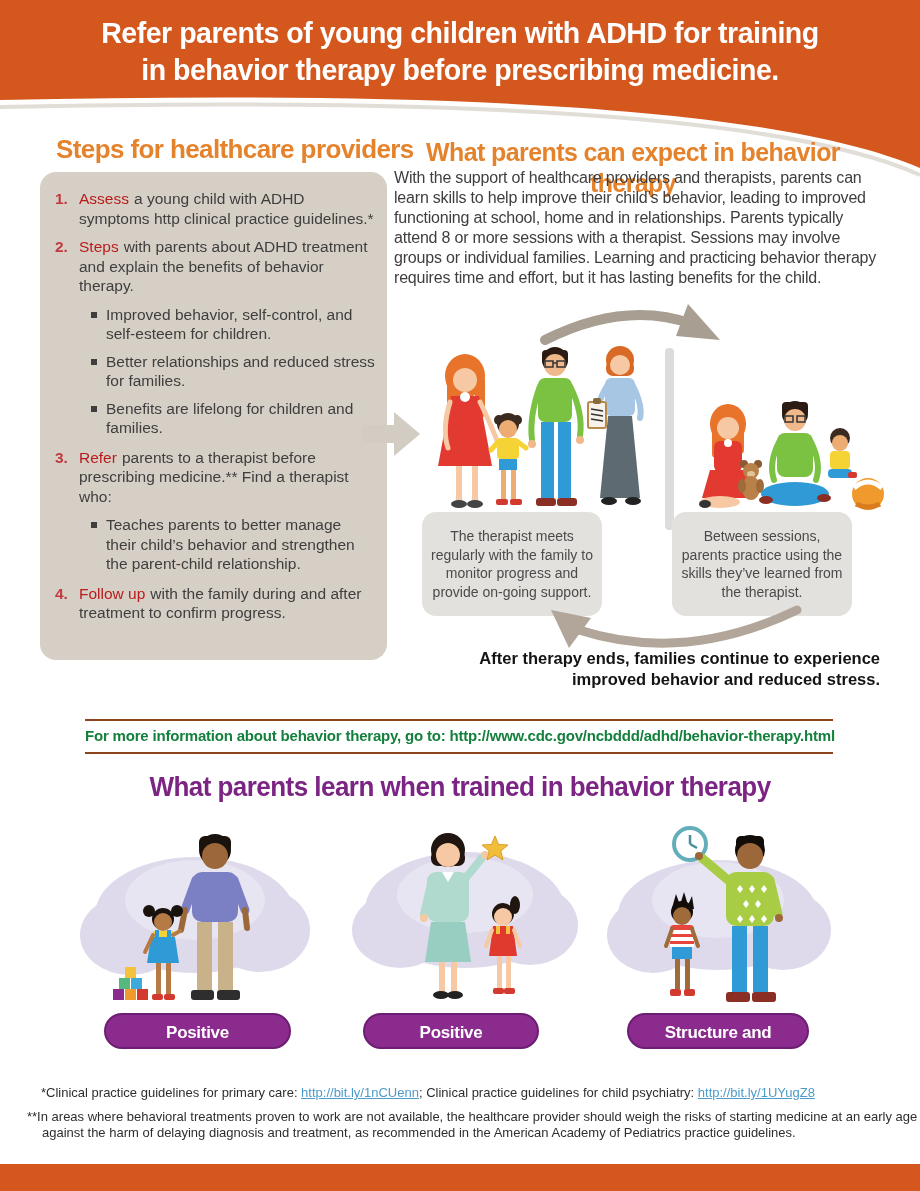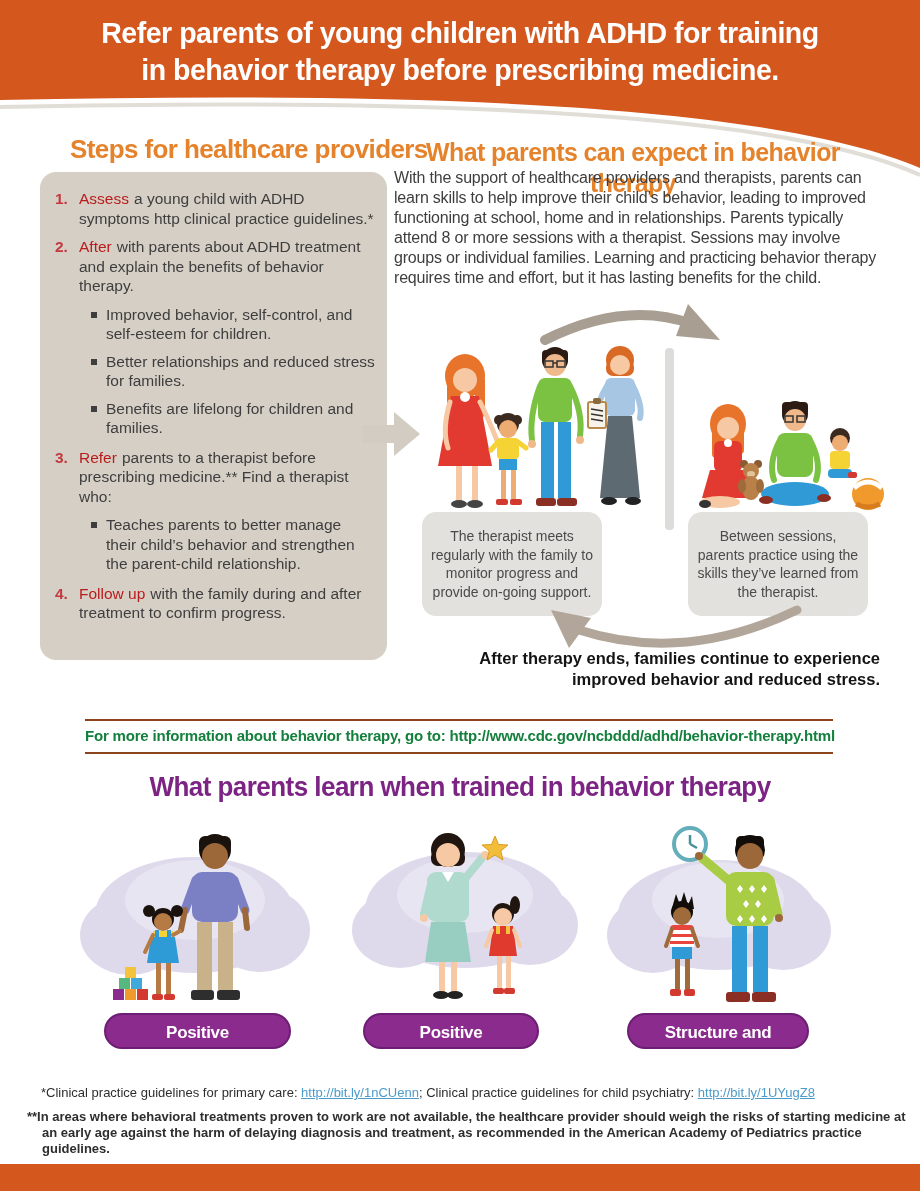--- a/index.html
+++ b/index.html
@@ -6,21 +6,21 @@
   .page{position:relative;width:920px;height:1191px;margin:0 auto;background:#FFFFFF;
         font-family:"Liberation Sans",sans-serif;color:#3E3E3E;overflow:hidden;}
   
   .header-svg{position:absolute;left:0;top:0;width:920px;height:180px;display:block;}
   .header-title{position:absolute;left:0;top:14px;width:920px;text-align:center;color:#FFFFFF;
         font-weight:bold;font-size:30px;line-height:37px;letter-spacing:-.5px;
         transform:scaleX(.95);transform-origin:center;}
   
   .col-heading{position:absolute;font-weight:bold;font-size:26px;color:#E5832C;
         letter-spacing:-.6px;margin:0;}
-  .h-left{left:70px;top:134px;}
+  .h-left{left:56px;top:134px;}
   .h-right{left:398px;top:137px;width:470px;text-align:center;transform:scaleX(.96);transform-origin:center;}
   
   .steps-box{position:absolute;left:40px;top:172px;width:347px;height:488px;background:#D6CFC5;
         border-radius:16px;box-sizing:border-box;padding:17px 12px 10px 15px;
         font-size:15.5px;line-height:19.5px;}
   .step{display:flex;margin:0 0 9px 0;}
   .num{flex:0 0 24px;color:#C2393F;font-weight:bold;}
   .stext{margin:0;}
   .lead{color:#b91c1c;font-weight:normal;margin-right:5px;}
   .bullets{margin:2px 0 10px 36px;}
@@ -33,21 +33,21 @@
   
   .flow-arrow{position:absolute;left:362px;top:410px;width:60px;height:48px;}
   .center-illo{position:absolute;left:420px;top:298px;width:470px;height:238px;}
   .return-arrow{position:absolute;left:535px;top:598px;width:290px;height:72px;}
   
   .bubble{position:absolute;top:512px;width:180px;height:104px;background:#E3E1DD;border-radius:14px;
         box-sizing:border-box;padding:8px 8px;display:flex;align-items:center;justify-content:center;
         text-align:center;font-size:14px;line-height:18.5px;color:#4A4A4A;}
   .bubble p{margin:0;}
   .bubble-left{left:422px;}
-  .bubble-right{left:688px;}
+  .bubble-right{left:672px;}
   .after-note{position:absolute;left:420px;top:648px;width:460px;text-align:right;
         font-weight:bold;font-size:16.5px;line-height:21px;color:#141414;}
   
   .rule{position:absolute;left:85px;width:748px;height:2px;background:#8C441D;}
   .rule-top{top:719px;}
   .rule-bottom{top:752px;}
   .more-info{position:absolute;left:60px;top:727px;width:800px;text-align:center;
         font-weight:bold;font-size:15px;color:#15803d;letter-spacing:-.2px;}
   
   .learn-heading{position:absolute;left:0;top:771px;width:920px;text-align:center;margin:0;
@@ -57,21 +57,21 @@
   .fig1{left:75px;} .fig2{left:340px;} .fig3{left:598px;}
   .pill{position:absolute;top:1013px;height:36px;line-height:35px;border-radius:19px;
         background:#8C2B8E;border:2px solid #6E1D74;box-sizing:border-box;color:#FFFFFF;
         font-weight:bold;font-size:17px;text-align:center;letter-spacing:-.3px;}
   .pill1{left:104px;width:187px;}
   .pill2{left:363px;width:176px;}
   .pill3{left:627px;width:182px;}
   
   .fn{position:absolute;margin:3px;font-size:13px;line-height:16px;color:#2E2E2E;}
   .fn1{left:38px;top:1082px;width:860px;}
-  .fn2{left:24px;top:1106px;width:876px;padding-left:15px;text-indent:-15px;font-weight:bold;}
+  .fn2{left:24px;top:1106px;width:876px;padding-left:15px;text-indent:-15px;}
   .link{color:#4D9BC9;text-decoration:underline;cursor:pointer;}
   
   .bottom-bar{position:absolute;left:0;top:1164px;width:920px;height:27px;background:#D4571E;}
 </style>
 </head>
 <body>
 
 <div class="page">
 
   <svg class="header-svg" viewBox="0 0 920 180" preserveAspectRatio="none">
@@ -85,21 +85,21 @@
 
   <h2 class="col-heading h-left">Steps for healthcare providers</h2>
 
   <div class="steps-box">
     <div class="step">
       <span class="num">1.</span>
       <p class="stext"><span class="lead">Assess</span><span>a young child with ADHD symptoms http clinical practice guidelines.*</span></p>
     </div>
     <div class="step">
       <span class="num">2.</span>
-      <p class="stext"><span class="lead">After</span><span>with parents about ADHD treatment and explain the benefits of behavior therapy.</span></p>
+      <p class="stext"><span class="lead">Steps</span><span>with parents about ADHD treatment and explain the benefits of behavior therapy.</span></p>
     </div>
     <div class="bullets">
       <div class="bullet">
           <span class="sq"></span>
           <p>Improved behavior, self-control, and self-esteem for children.</p>
         </div>
       <div class="bullet">
           <span class="sq"></span>
           <p>Better relationships and reduced stress for families.</p>
         </div>

